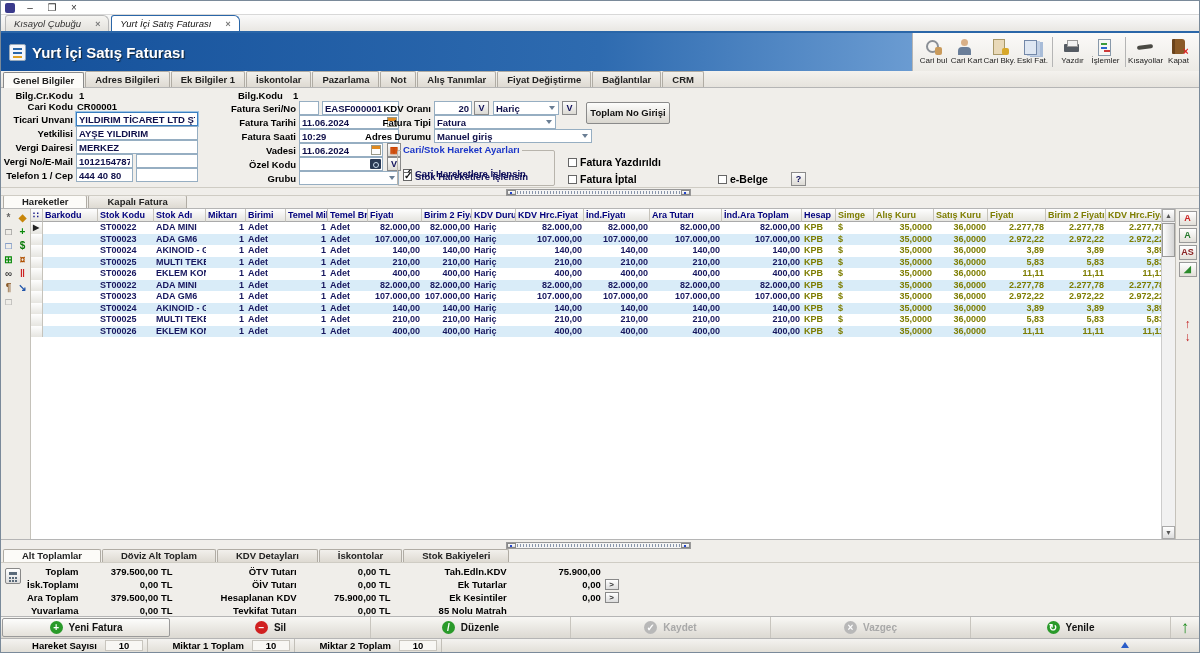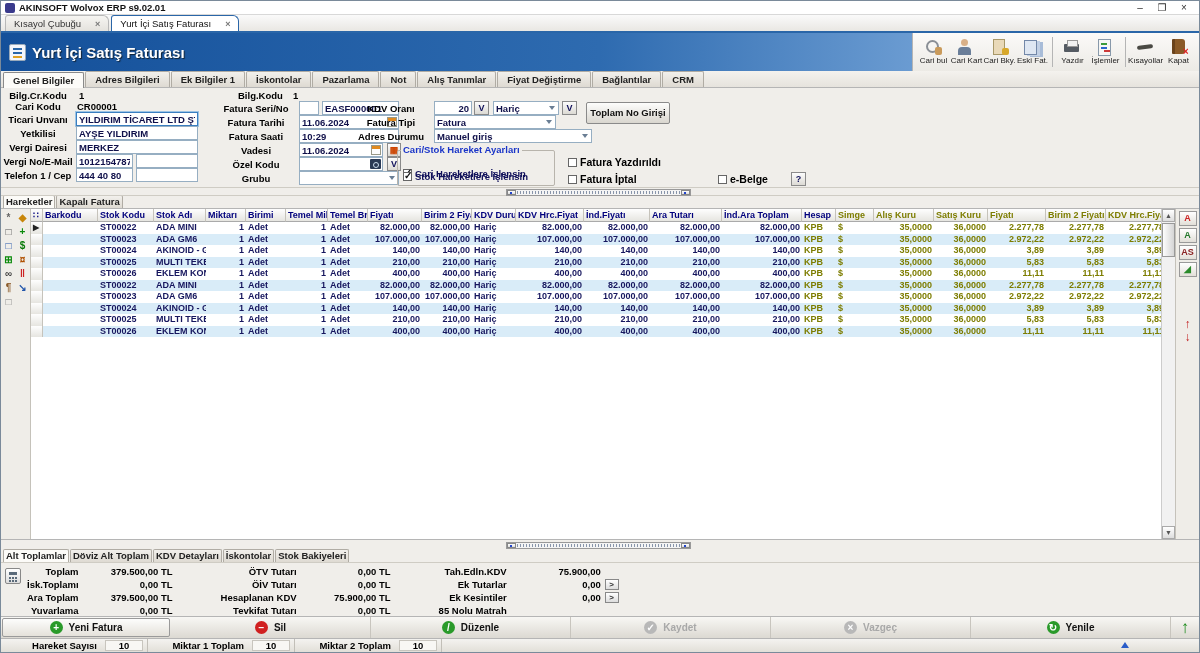--- a/index.html
+++ b/index.html
@@ -6,21 +6,21 @@
   html,body { width:1200px; height:653px; overflow:hidden; }
   body { font-family:"Liberation Sans", sans-serif; font-size:10px; background:#f0eeea; border:1px solid #7a8a9a; position:relative; }
 
   
   .titlebar { height:14px; background:#ffffff; display:flex; align-items:center; padding:0 4px; border-bottom:1px solid #d8d8d8;}
   .appicon { width:10px; height:10px; background:#3a3a8c; border-radius:2px; margin-right:4px; flex:none;}
   .titletext { font-size:9.5px; font-weight:bold; color:#111; flex:1;}
   .winbtn { width:22px; text-align:center; font-size:10px; color:#333; cursor:default; line-height:13px;}
 
   
-  .doctabs { height:18px; background:linear-gradient(#fafafa,#e9e7e3); display:flex; align-items:flex-end; padding-left:4px; border-bottom:2px solid #2a66a8;}
+  .doctabs { height:18px; background:linear-gradient(#fafafa,#e9e7e3); display:flex; align-items:flex-end; padding-left:4px; border-bottom:2px solid #2a66a8;font-style:italic;}
   .dtab { height:16px; display:flex; align-items:center; gap:14px; padding:0 8px; font-size:9.5px; color:#333; border:1px solid #b8b8b8; border-bottom:none; border-radius:3px 6px 0 0; background:linear-gradient(#f6f5f2,#e4e2dd); margin-right:2px;}
   .dtab.active { background:#fff; border-color:#2a66a8; color:#111; }
   .dtab .x { color:#777; font-size:9px; font-weight:bold; }
   .tabbar-right { margin-left:auto; display:flex; align-items:center; height:100%; gap:8px; padding-right:4px; }
   .lens { width:8px; height:8px; border:1.5px solid #222; border-radius:50%; position:relative; margin-right:2px;}
   .lens:after { content:""; position:absolute; width:4px; height:1.5px; background:#222; transform:rotate(45deg); left:7px; top:8px;}
   .bell { width:8px; height:7px; background:#c9c6c0; border-radius:4px 4px 1px 1px; position:relative;}
   .bell:after { content:""; position:absolute; width:3px; height:2px; background:#c9c6c0; border-radius:50%; left:2.5px; top:7px;}
   .companytext,.usertext { font-size:9.5px; font-weight:bold; color:#222; }
   .vsep { width:1px; height:12px; background:#bbb; }
@@ -50,21 +50,21 @@
   .ic-kapat:before { content:""; position:absolute; left:3px; top:0; width:10px; height:15px; background:#8a5a28; border-radius:1px 3px 3px 1px; border-left:3px solid #6a431c;}
   .ic-kapat:after { content:"×"; position:absolute; right:0; bottom:-2px; color:#d22; font-weight:bold; font-size:10px;}
 
   
   .pagetabs { height:17px; background:linear-gradient(#f4f2ee,#e6e3dd); display:flex; align-items:flex-end; border-bottom:1px solid #b5b5b5; padding-left:2px;}
   .ptab { height:16px; line-height:15px; padding:0 9px; font-weight:bold; font-size:9.5px; color:#222; border:1px solid #b0aca4; border-bottom:none; border-radius:2px 2px 0 0; background:linear-gradient(#f2f0ec,#dedad2); margin-right:1px; cursor:default;}
   .ptab.active { background:#fcfbf8; border-color:#8a8a8a; position:relative; top:1px; }
 
   
   .formarea { height:100px; position:relative; background:#f0eeea; border-bottom:1px solid #cfccc4;}
-  .flabel { position:absolute; font-weight:bold; color:#000; font-size:9.5px; text-align:center; white-space:nowrap;}
+  .flabel { position:absolute; font-weight:bold; color:#000; font-size:9.5px; text-align:right; white-space:nowrap;}
   .fstatic { position:absolute; font-weight:bold; color:#000; font-size:9.5px; white-space:nowrap;}
   .finput { position:absolute; height:14px; background:#fff; border:1px solid #96aec2; font-weight:bold; font-size:9.5px; color:#10104a; padding:0 2px; font-family:"Liberation Sans",sans-serif;}
   .finput.focused { border:1px solid #3a7ec0; box-shadow:0 0 0 1px #9cc4e4;}
   .finput.r { text-align:right; }
   .dd { position:absolute; height:14px; background:#fff; border:1px solid #96aec2; display:flex; align-items:center; padding:0 2px;}
   .dd span { font-weight:bold; font-size:9.5px; color:#10104a; flex:1; white-space:nowrap; overflow:hidden;}
   .dd .chev { width:0; height:0; border-left:3.5px solid transparent; border-right:3.5px solid transparent; border-top:4px solid #6a7e94; margin-right:1px; flex:none;}
   .calico { position:absolute; width:10px; height:10px; background:#fdfdfd; border:1px solid #998; }
   .calico:before { content:""; position:absolute; left:0; top:0; right:0; height:3px; background:#e08a20;}
   .lookupico { position:absolute; width:11px; height:10px; background:#2a3a55; border-radius:1px;}
@@ -82,21 +82,21 @@
   .splitrow { position:relative; background:#f0eeea; }
   .split1 { height:8px; border-bottom:1px solid #cfccc4;}
   .split2 { height:10px; border-top:1px solid #b5b5b5; }
   .slider { position:absolute; left:505px; top:1px; width:185px; height:7px; border:1px solid #999; background:#f4f4f4; display:flex; align-items:center;}
   .slider .endb { width:9px; height:5px; background:linear-gradient(#fff,#ddd); border:1px solid #888; position:relative; flex:none;}
   .slider .endb:before { content:""; position:absolute; left:2px; top:1px; width:2px; height:2px; background:#2244cc;}
   .slider .dots { flex:1; height:3px; margin:0 1px; background:repeating-linear-gradient(90deg,#8895aa 0 1px, transparent 1px 3px);}
 
   
   .gridtabs { height:13px; background:#f0eeea; display:flex; align-items:flex-end; padding-left:2px; border-bottom:1px solid #b5b5b5;}
-  .gtab { height:13px; line-height:12px; padding:0 2px; font-size:9.5px; font-weight:bold; color:#222; border:1px solid #b0aca4; border-bottom:none; border-radius:2px 2px 0 0; background:linear-gradient(#f2f0ec,#dedad2); margin-right:1px;}
+  .gtab { height:13px; line-height:12px; padding:0 18px; font-size:9.5px; font-weight:bold; color:#222; border:1px solid #b0aca4; border-bottom:none; border-radius:2px 2px 0 0; background:linear-gradient(#f2f0ec,#dedad2); margin-right:1px;}
   .gtab.active { background:#fcfbf8; }
 
   
   .gridwrap { position:relative; background:#fff; overflow:hidden; }
   .lefticons { position:absolute; left:0; top:0; bottom:0; width:30px; background:#efede8; border-right:1px solid #c5c2ba; display:flex; flex-wrap:wrap; align-content:flex-start; padding:2px 1px; gap:1px;}
   .mini { width:13px; height:13px; font-size:10px; line-height:13px; text-align:center; font-weight:bold; cursor:default;}
   .righticons { position:absolute; right:0; top:0; bottom:0; width:24px; background:#efede8; border-left:1px solid #c5c2ba; display:flex; flex-direction:column; align-items:center; padding-top:2px; gap:2px;}
   .rbtn { width:18px; height:15px; background:linear-gradient(#fff,#e2dfd8); border:1px solid #999; font-size:9px; line-height:13px; text-align:center; font-weight:bold; cursor:default;}
   .rarrow { font-size:12px; font-weight:bold; color:#c01818; line-height:11px; cursor:default;}
   .vscroll { position:absolute; right:24px; top:0; bottom:0; width:14px; background:#f1f1f1; border-left:1px solid #ccc;}
@@ -146,21 +146,20 @@
   .scell { display:flex; align-items:center; height:100%; border-right:1px solid #c2bfb8; padding:0 4px;}
   .scell .lab { width:100px; text-align:right; padding-right:8px;}
   .scell .val { width:38px; text-align:center; background:#f8f7f4; border:1px solid #c8c5be; height:11px; line-height:10px;}
   .statriangle { position:absolute; left:1120px; top:3px; width:0; height:0; border-left:4px solid transparent; border-right:4px solid transparent; border-bottom:6px solid #2a5cc8;}
 </style>
 </head>
 <body>
 
 <div class="titlebar">
   <div class="appicon"></div>
-  <div class="titletext">AKINSOFT Wolvox ERP s9.02.01</div>
   <div class="winbtn">–</div>
   <div class="winbtn">❐</div>
   <div class="winbtn close">×</div>
 </div>
 
 <div class="doctabs">
   <div class="dtab">
     <span>Kısayol Çubuğu</span>
     <span class="x">×</span>
   </div>

